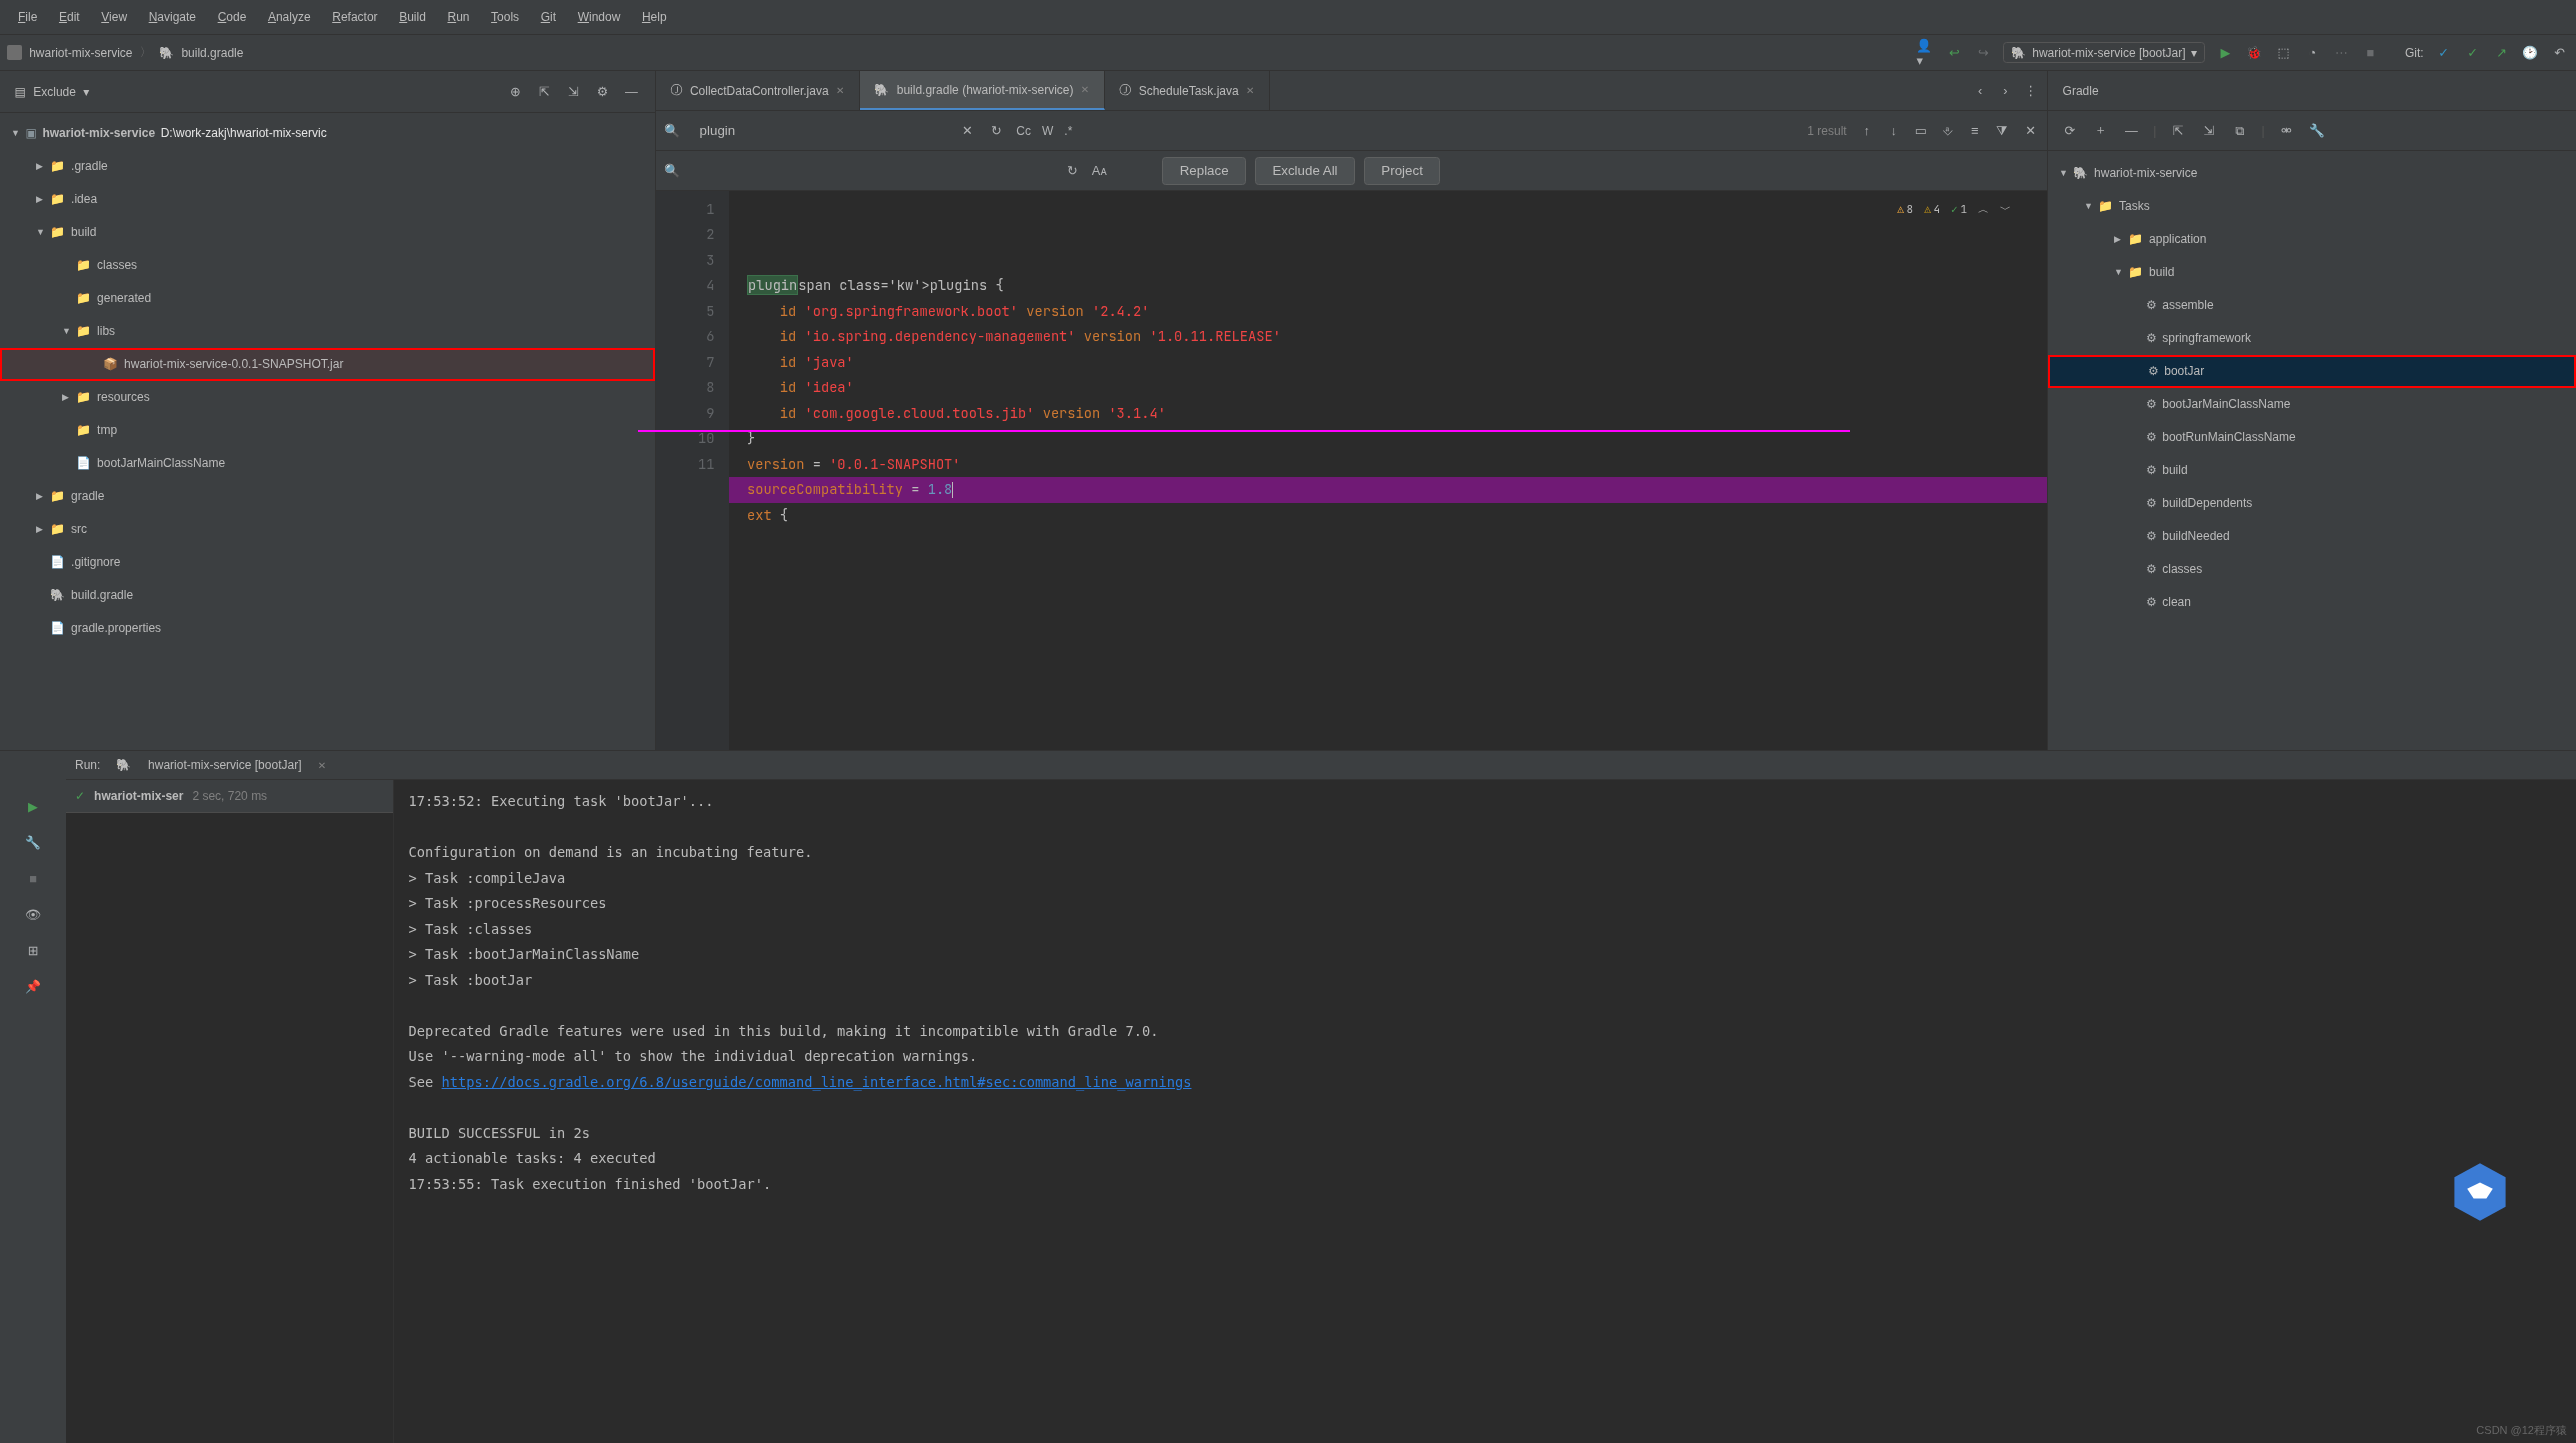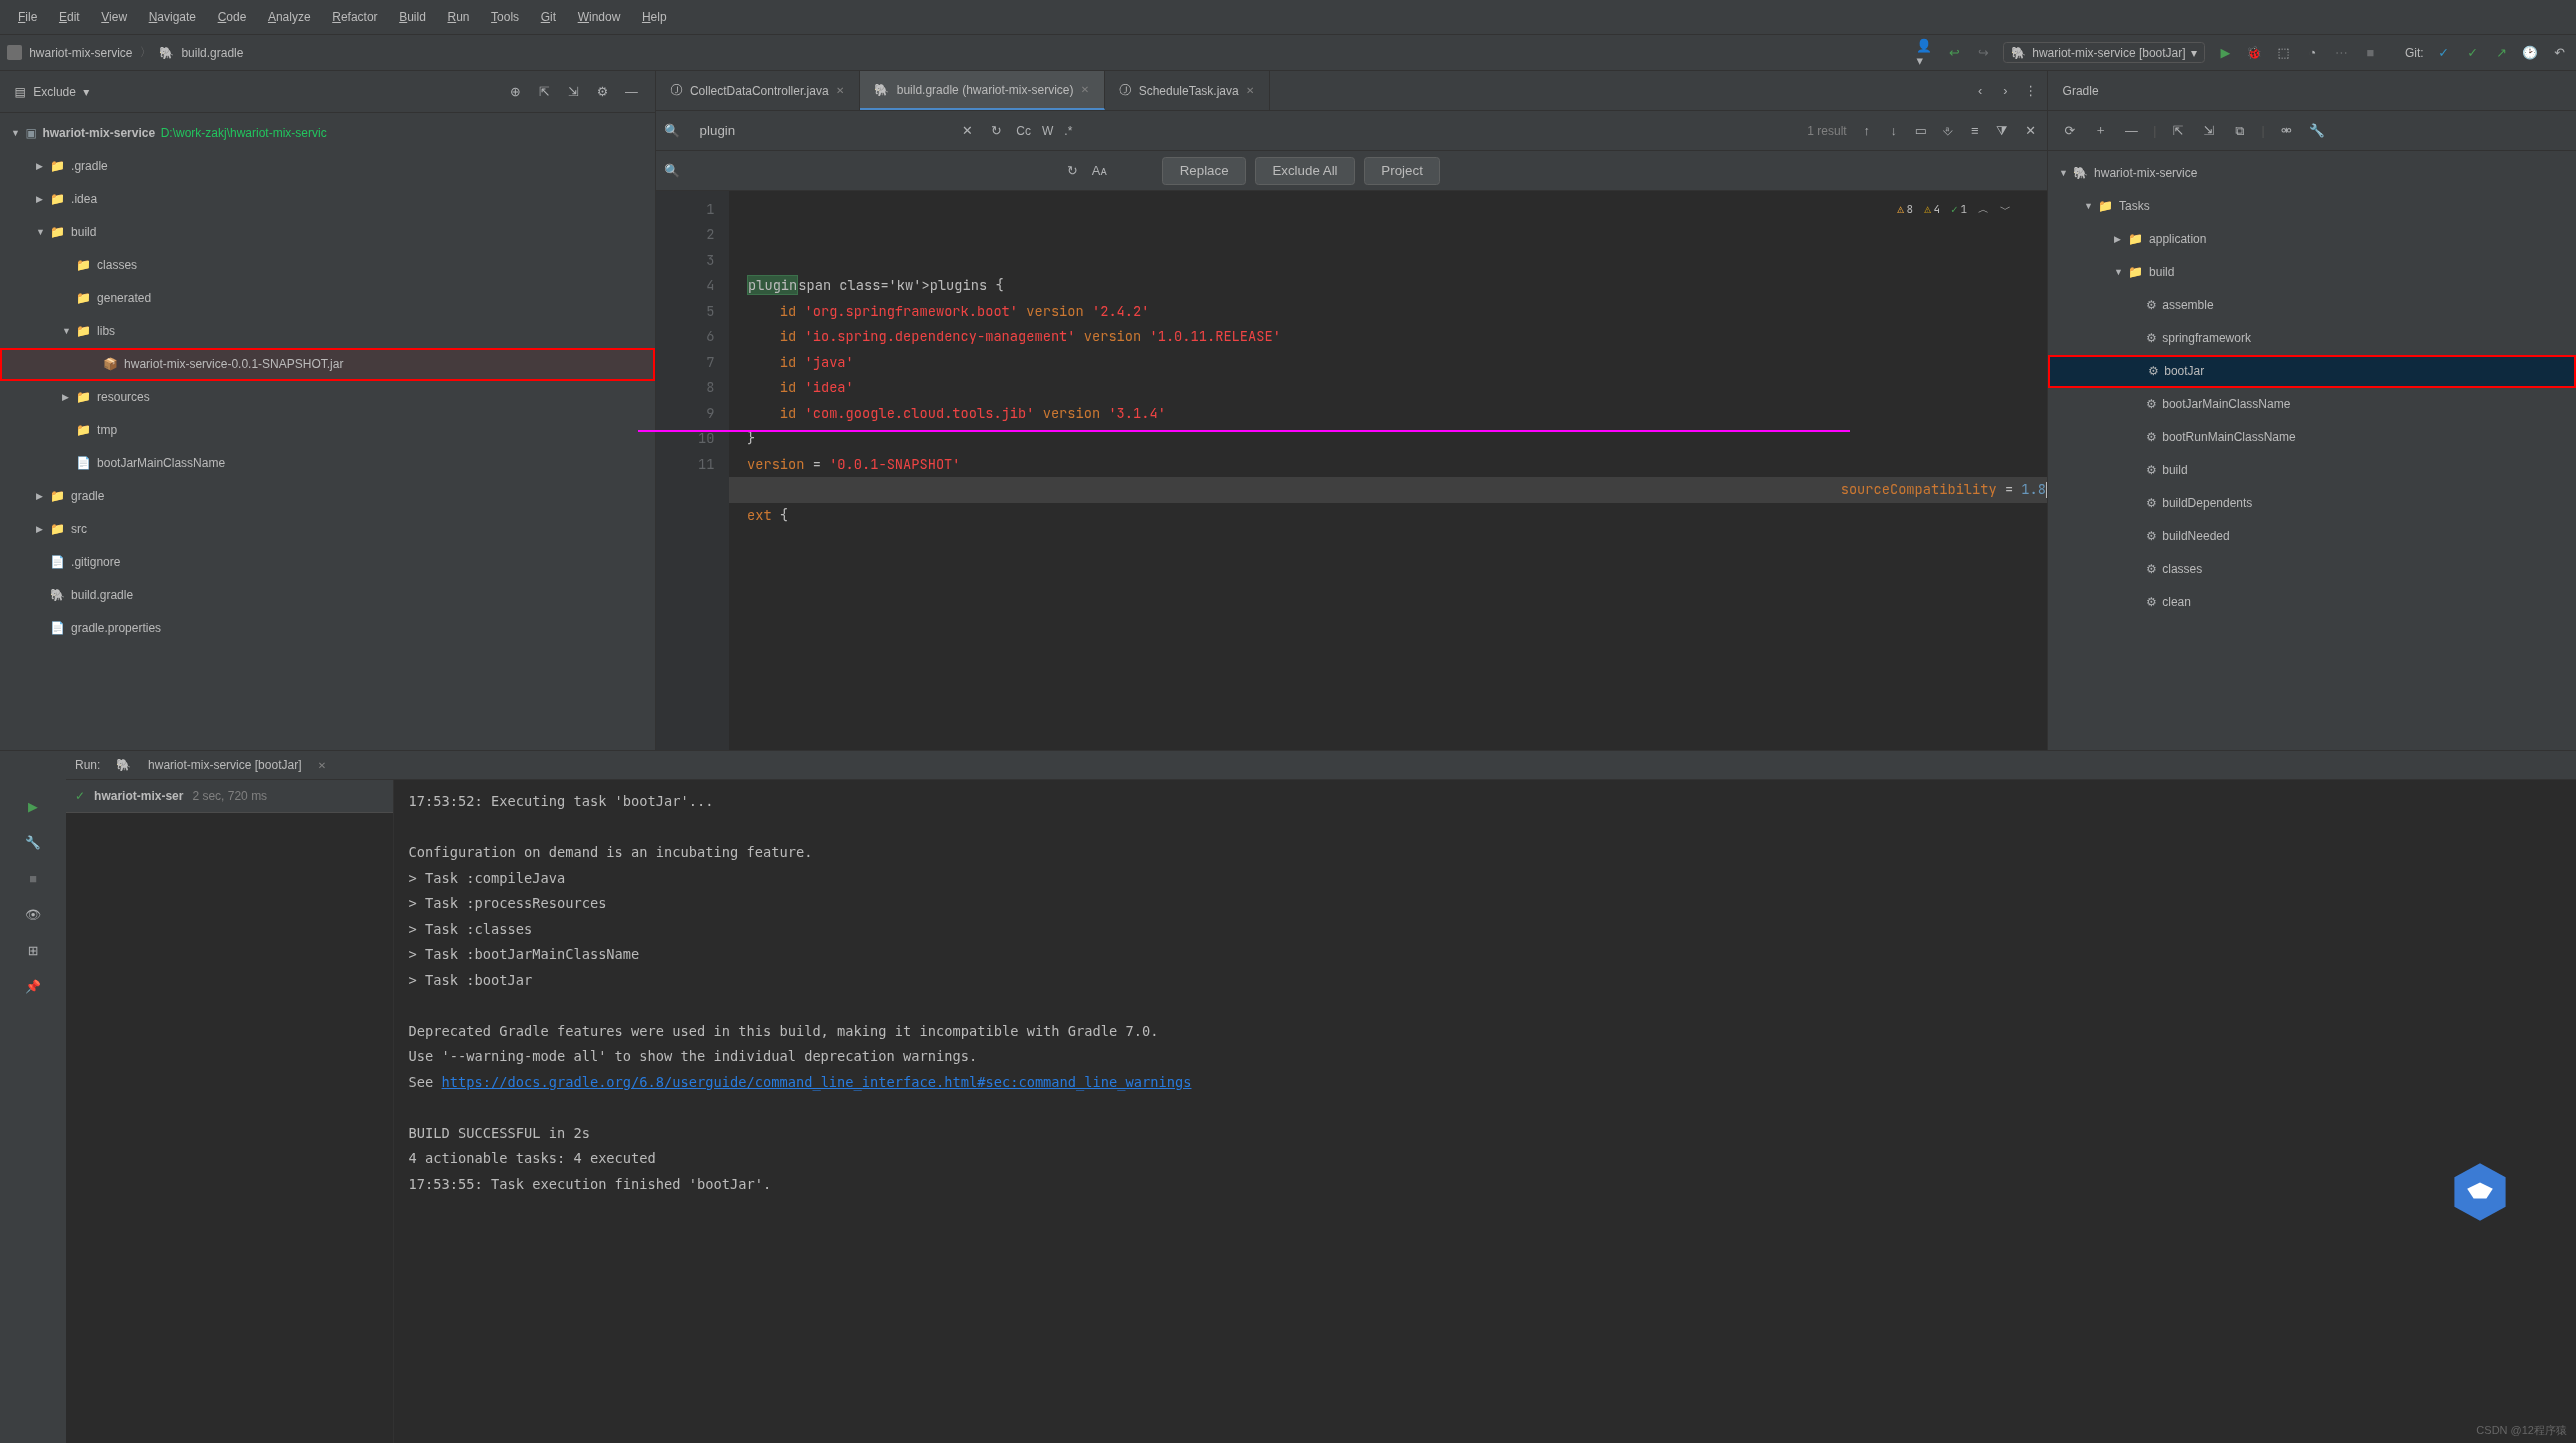--- a/index.html
+++ b/index.html
@@ -66,21 +66,21 @@
 .panel-title { font-weight: 500; }
 .panel-header-icons { margin-left: auto; display: flex; gap: 11px; }
 
 .tree { padding: 3.6px 0; overflow-y: auto; }
 .tree-row { display: flex; align-items: center; height: 33px; padding-left: 11px; cursor: pointer; }
 .tree-row.highlighted { border: 2.7px solid #ff0000; background: rgba(255,0,0,0.05); }
 .tree-arrow { width: 14.6px; color: #afb1b3; font-size: 9px; }
 .folder-icon { color: #87939a; margin-right: 5.5px; }
 .folder-icon.orange { color: #cc7832; }
 .tree-label { white-space: nowrap; }
-.tree-path { color: #22c55e; margin-left: 5.5px; }
+.tree-path { color: #e5e5e5; margin-left: 5.5px; }
 
 .editor-area { flex: 1; display: flex; flex-direction: column; background: #2b2b2b; min-width: 0; }
 .editor-tabs { height: 40px; background: #3c3f41; display: flex; align-items: center; border-bottom: 0.9px solid #323232; }
 .editor-tab { height: 100%; padding: 0 14.6px; display: flex; align-items: center; gap: 7.3px; border-right: 0.9px solid #323232; cursor: pointer; }
 .editor-tab.active { background: #4e5254; border-bottom: 2.7px solid #4a88c7; }
 .tab-close { color: #808080; font-size: 10px; }
 .tabs-nav { margin-left: auto; display: flex; gap: 7.3px; padding: 0 7.3px; }
 
 .find-bar { height: 40px; background: #3c3f41; border-bottom: 0.9px solid #323232; display: flex; align-items: center; padding: 0 7.3px; gap: 11px; }
 .find-input { background: transparent; border: none; color: #bbb; padding: 3.6px 7.3px; flex: 0 0 255px; outline: none; }
@@ -97,21 +97,21 @@
 .code-content { flex: 1; padding: 5.5px 0; line-height: 25.5px; position: relative; white-space: pre; }
 .code-line { padding-left: 18px; }
 .kw { color: #cc7832; }
 .str { color: #ef4444; }
 .num { color: #6897bb; }
 .hl-search { background: #32593d; border: 0.9px solid #3c704b; }
 .inspections { position: absolute; top: 5.5px; right: 36px; display: flex; gap: 11px; font-size: 11px; align-items: center; }
 .insp-warn::before { content: "⚠"; color: #e8a33d; margin-right: 2.7px; }
 .insp-weak::before { content: "⚠"; color: #be9117; margin-right: 2.7px; }
 .insp-ok::before { content: "✓"; color: #499c54; margin-right: 2.7px; }
-.cursor-line { background: #404040; text-align: right; }
+.cursor-line { background: #701a75; }
 .cursor-caret { border-left: 1.8px solid #bbb; display: inline-block; height: 16.4px; vertical-align: middle; }
 
 .gradle-panel { width: 529px; background: #3c3f41; border-left: 0.9px solid #323232; display: flex; flex-direction: column; }
 .gradle-toolbar { height: 40px; display: flex; align-items: center; gap: 12.8px; padding: 0 12.8px; border-bottom: 0.9px solid #323232; }
 .gradle-tree { flex: 1; padding: 5.5px 0; overflow-y: auto; }
 .grow { display: flex; align-items: center; height: 33px; cursor: pointer; }
 .grow.selected { background: #0d293e; }
 .grow.highlighted { border: 2.7px solid #ff0000; }
 .gear-icon { color: #afb1b3; margin-right: 5.5px; font-size: 12px; }
 

